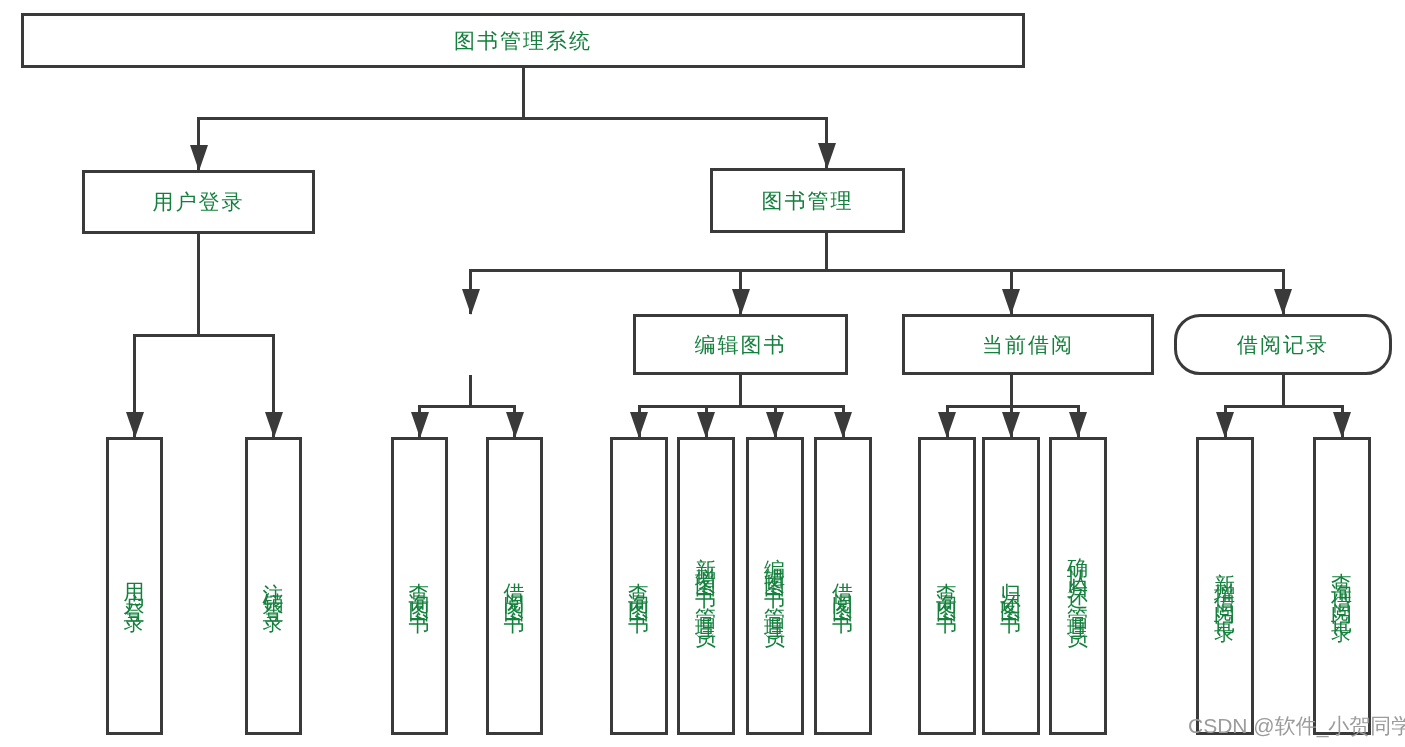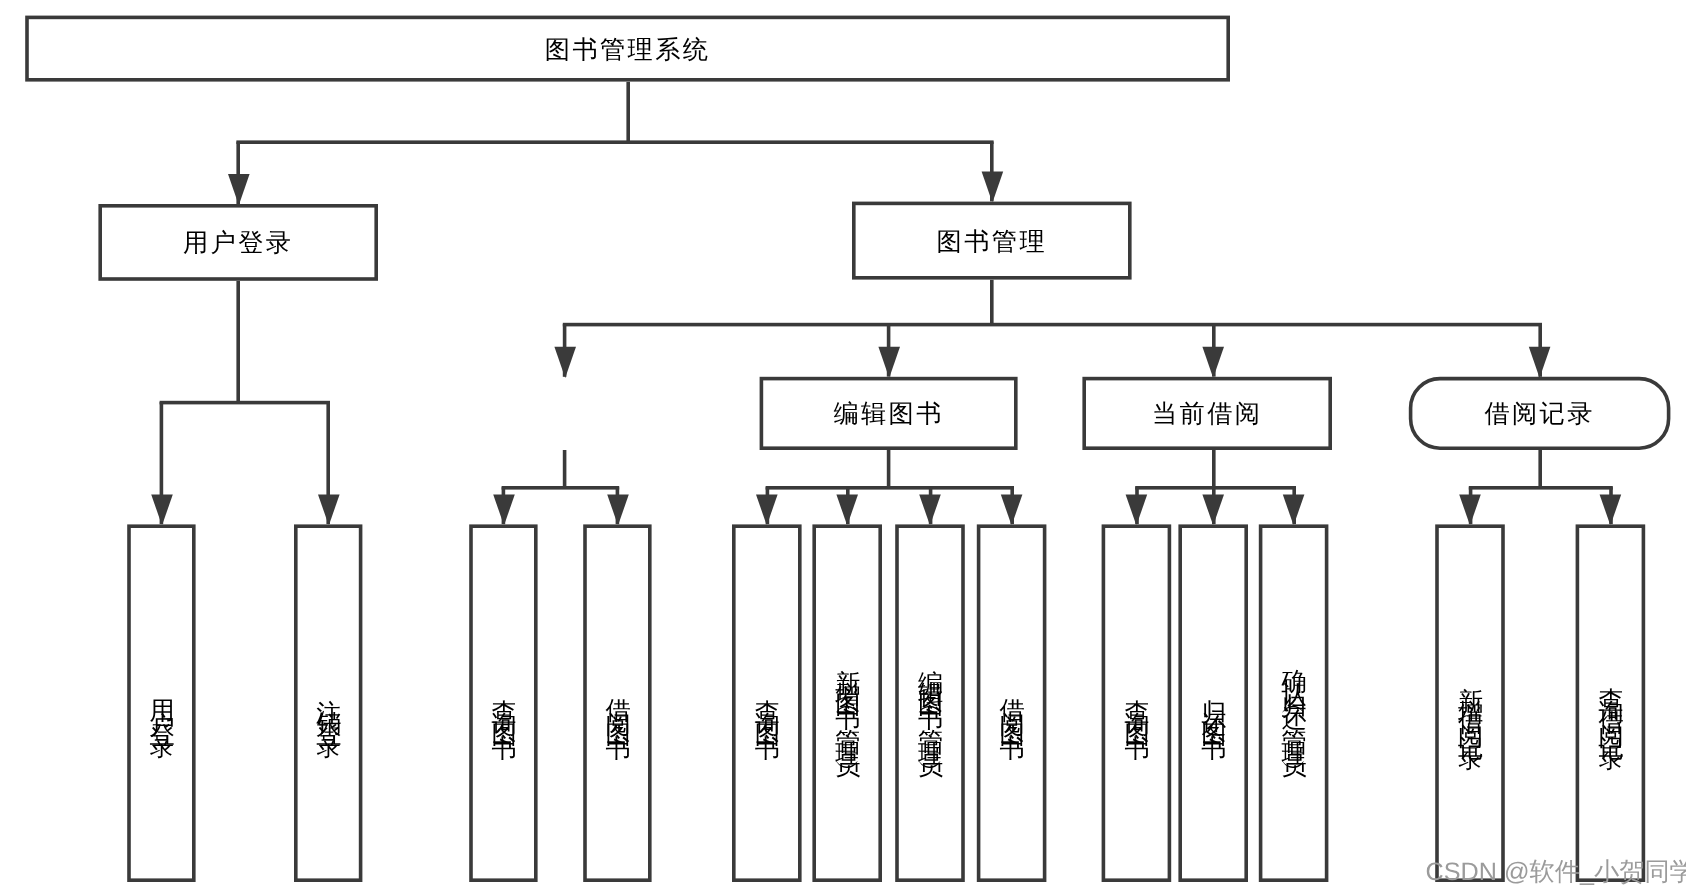--- a/index.html
+++ b/index.html
@@ -16,21 +16,21 @@
     font-family: "Liberation Sans", "DejaVu Sans", sans-serif;
   }
   .node {
     position: absolute;
     box-sizing: border-box;
     background: #ffffff;
     border: 3px solid #3a3a3a;
     display: flex;
     align-items: center;
     justify-content: center;
-    color: #000000;
+    color: #15803d;
     font-size: 21px;
     letter-spacing: 2px;
     z-index: 2;
   }
   .node.v .label {
     writing-mode: vertical-rl;
     text-orientation: upright;
     letter-spacing: 10px;
     line-height: 1;
   }
@@ -60,27 +60,27 @@
 <body>
 
 <div id="canvas">
   <div class="watermark" style="left: 1188px; top: 712px;">CSDN @软件_小贺同学</div>
 <div class="node" style="left: 21px; top: 13px; width: 1004px; height: 55px;">
       <span class="label">图书管理系统</span>
     </div>
     <div class="node" style="left: 82px; top: 170px; width: 233px; height: 64px;">
       <span class="label">用户登录</span>
     </div>
-    <div class="node" style="left: 710px; top: 168px; width: 233px; height: 65px; align-items: center;">
+    <div class="node" style="left: 710px; top: 168px; width: 195px; height: 65px; align-items: center;">
       <span class="label">图书管理</span>
     </div>
     <div class="node" style="left: 633px; top: 314px; width: 215px; height: 61px;">
       <span class="label">编辑图书</span>
     </div>
-    <div class="node" style="left: 902px; top: 314px; width: 208px; height: 61px; justify-content: center;">
+    <div class="node" style="left: 902px; top: 314px; width: 252px; height: 61px; justify-content: center;">
       <span class="label">当前借阅</span>
     </div>
     <div class="node" style="left: 1174px; top: 314px; width: 218px; height: 61px; border-radius: 26px;">
       <span class="label">借阅记录</span>
     </div>
     <div class="node v" style="left: 106px; top: 437px; width: 57px; height: 298px;">
       <span class="label">用户登录</span>
     </div>
     <div class="node v" style="left: 245px; top: 437px; width: 57px; height: 298px;">
       <span class="label">注销登录</span>

